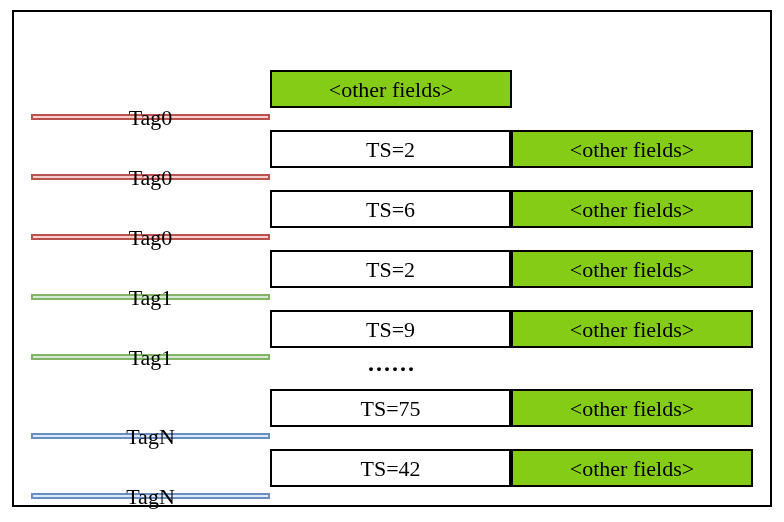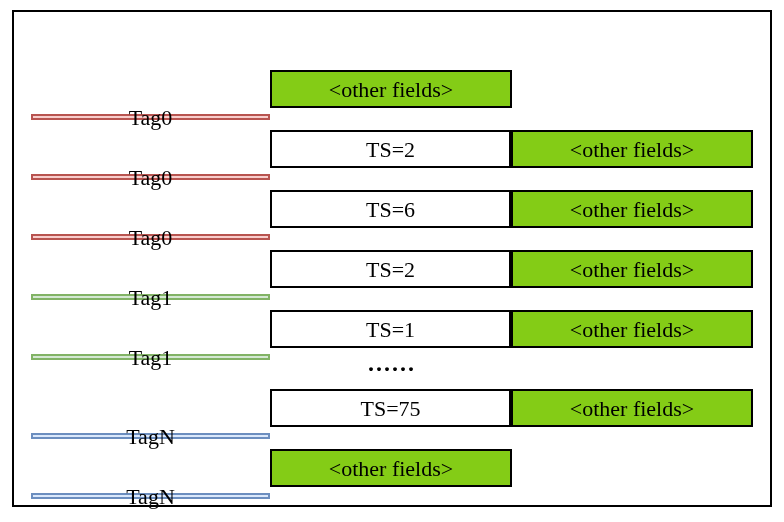--- a/index.html
+++ b/index.html
@@ -113,31 +113,32 @@
   </div>
 
   <div class="row" style="top: 238px;">
     <div class="cell cell-tag" style="background: rgb(213, 232, 212); border-color: rgb(130, 179, 102);">Tag1</div>
     <div class="cell cell-ts">TS=2</div>
     <div class="cell cell-other">&lt;other fields&gt;</div>
   </div>
 
   <div class="row" style="top: 298px;">
     <div class="cell cell-tag" style="background: rgb(213, 232, 212); border-color: rgb(130, 179, 102);">Tag1</div>
-    <div class="cell cell-ts">TS=1</div>
+    <div class="cell cell-ts">TS=9</div>
     <div class="cell cell-other">&lt;other fields&gt;</div>
   </div>
 
   <div class="row" style="top: 377px;">
     <div class="cell cell-tag" style="background: rgb(218, 232, 252); border-color: rgb(108, 142, 191);">TagN</div>
     <div class="cell cell-ts">TS=75</div>
     <div class="cell cell-other">&lt;other fields&gt;</div>
   </div>
 
   <div class="row" style="top: 437px;">
     <div class="cell cell-tag" style="background: rgb(218, 232, 252); border-color: rgb(108, 142, 191);">TagN</div>
+    <div class="cell cell-ts">TS=42</div>
     <div class="cell cell-other">&lt;other fields&gt;</div>
   </div>
 </div>
 
     <div class="ellipsis">......</div>
   </div>
 </div>
 
 </body></html>

